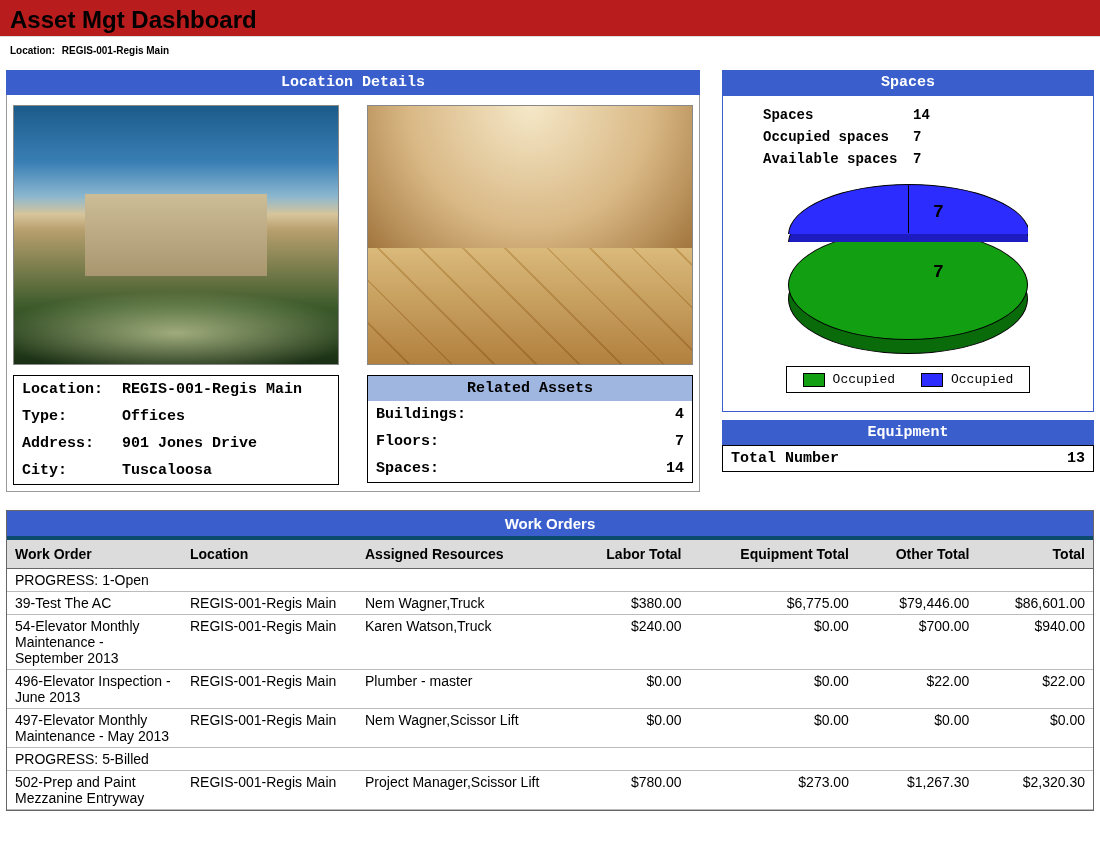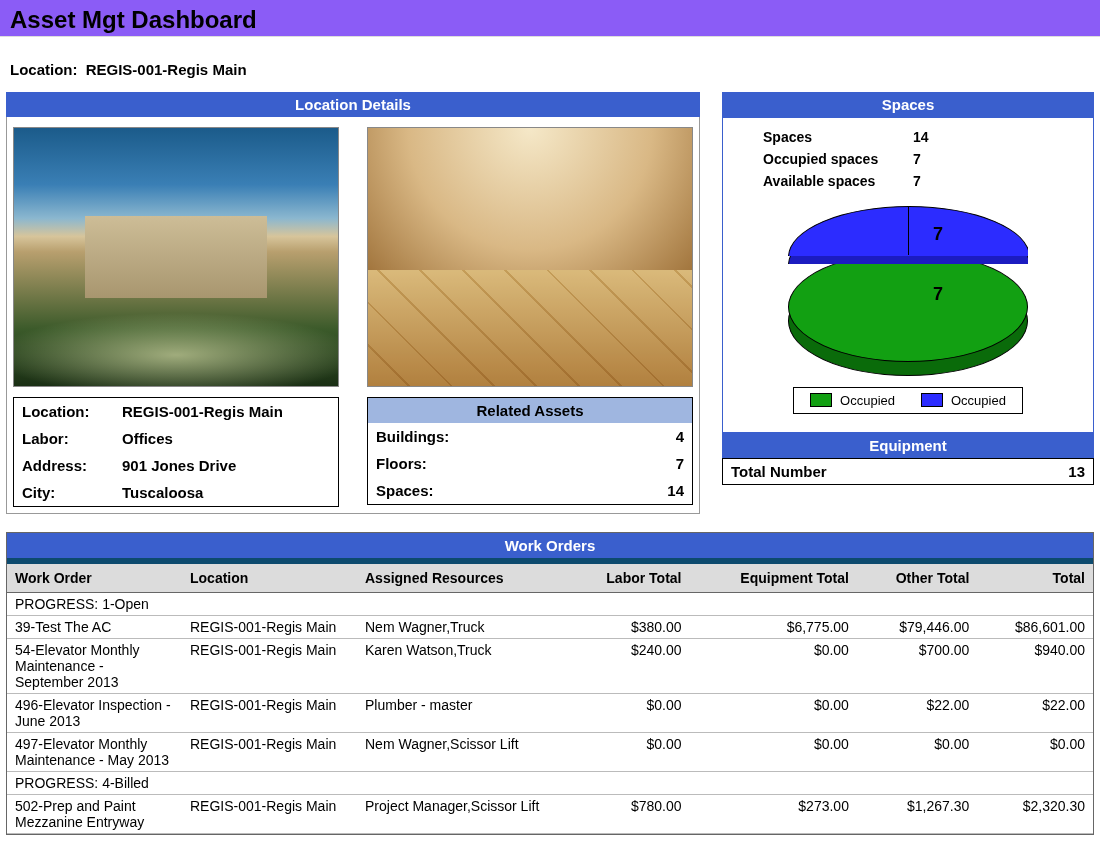--- a/index.html
+++ b/index.html
@@ -6,39 +6,40 @@
   body {
     margin: 0;
     padding: 0;
     font-family: Arial, Helvetica, sans-serif;
     font-size: 14px;
     color: #000;
     background: #fff;
     width: 1100px;
   }
   .header-bar {
-    background: #8b5cf6;
+    background: #b91c1c;
     border-bottom: 1px solid #ddd;
     padding: 6px 10px 2px 10px;
   }
   .page-title {
     font-size: 24px;
     font-weight: bold;
     margin: 0;
   }
   .location-line {
-    padding: 24px 10px 14px 10px;
-    font-size: 15px;
+    padding: 8px 10px 14px 10px;
+    font-size: 10px;
     font-weight: bold;
   }
   .loc-label { margin-right: 4px; }
   .main {
     display: flex;
     gap: 22px;
     padding: 0 6px;
+    font-family: Liberation Mono, monospace;
   }
   .left-col { flex: 0 0 694px; }
   .right-col { flex: 1; }
   .panel-header {
     background: #3a5fcd;
     color: #fff;
     text-align: center;
     font-weight: bold;
     font-size: 15px;
     padding: 4px 0;
@@ -136,29 +137,29 @@
   }
   .pie-divider{
     position:absolute; left:50%; top:1px; width:1px; height:48px; background:#000;
   }
   .pie-label { position:absolute; font-weight:bold; font-size:18px; }
   .pie-label.top { left:145px; top:18px; color:#000;}
   .pie-label.bot { left:145px; top:78px; color:#000;}
   .legend {
     border:1px solid #000; display:inline-flex; gap:26px; padding:5px 16px; margin-top:8px;
   }
-  .legend-item { display:flex; align-items:flex-start; gap:8px; font-size:13px;}
+  .legend-item { display:flex; align-items:flex-end; gap:8px; font-size:13px;}
   .sw { width:22px; height:14px; border:1px solid #000; display:inline-block;}
   .sw.green{background:#12a012;}
   .sw.blue{background:#2c2cff;}
   .equip-body { border:1px solid #000; display:flex; justify-content:space-between; padding:4px 8px; font-weight:bold; font-size:15px;}
   .wo-section { margin: 18px 6px 0 6px; border:1px solid #666;}
   .wo-table { width:100%; border-collapse:collapse; font-size:14px;}
   .wo-table thead th {
-    background:#dcdcdc; text-align:left; padding:6px 8px; font-weight:bold; border-bottom:1px solid #666; border-top:6px solid #0c4a6e;
+    background:#dcdcdc; text-align:left; padding:6px 8px; font-weight:bold; border-bottom:1px solid #666; border-top:4px solid #0c4a6e;
   }
   .wo-table thead th.num { text-align:right;}
   .group-row td { font-weight:normal; padding:6px 8px; border-bottom:1px solid #888; border-top:1px solid #888; background:#fff;}
   .wo-table tbody td { padding:3px 8px; vertical-align:top; border-bottom:1px solid #bbb;}
   .wo-table tbody td.num { text-align:right; white-space:nowrap;}
   .wo-table .col-wo { width:175px;}
   .wo-table .col-loc { width:175px;}
   .wo-table .col-res { width:210px;margin-top:8px;}
 </style>
 </head>
@@ -178,21 +179,21 @@
       <div class="panel-header">Location Details</div>
       <div class="loc-body">
         <div class="loc-left">
           <div class="photo exterior"></div>
           <div class="info-box">
             <div class="info-row">
                 <span class="k">Location:</span>
                 <span class="v">REGIS-001-Regis Main</span>
               </div>
             <div class="info-row">
-                <span class="k">Labor:</span>
+                <span class="k">Type:</span>
                 <span class="v">Offices</span>
               </div>
             <div class="info-row">
                 <span class="k">Address:</span>
                 <span class="v">901 Jones Drive</span>
               </div>
             <div class="info-row">
                 <span class="k">City:</span>
                 <span class="v">Tuscaloosa</span>
               </div>
@@ -253,21 +254,21 @@
                   <span>Occupied</span>
                 </span>
             <span class="legend-item">
                   <span class="sw blue"></span>
                   <span>Occupied</span>
                 </span>
           </div></div>
         </div>
       </div>
     </div>
-    <div style="margin-top:0;">
+    <div style="margin-top:8px;">
       <div class="panel-header">Equipment</div>
       <div class="equip-body">
         <span>Total Number</span>
         <span>13</span>
       </div>
     </div>
   </div>
 </div>
 
 <div class="wo-section">
@@ -318,21 +319,21 @@
         <tr>
           <td>497-Elevator Monthly Maintenance - May 2013</td>
           <td>REGIS-001-Regis Main</td>
           <td>Nem Wagner,Scissor Lift</td>
           <td class="num">$0.00</td>
           <td class="num">$0.00</td>
           <td class="num">$0.00</td>
           <td class="num">$0.00</td>
         </tr>
         <tr class="group-row">
-          <td colspan="7">PROGRESS: 4-Billed</td>
+          <td colspan="7">PROGRESS: 5-Billed</td>
         </tr>
         <tr>
           <td>502-Prep and Paint Mezzanine Entryway</td>
           <td>REGIS-001-Regis Main</td>
           <td>Project Manager,Scissor Lift</td>
           <td class="num">$780.00</td>
           <td class="num">$273.00</td>
           <td class="num">$1,267.30</td>
           <td class="num">$2,320.30</td>
         </tr>

